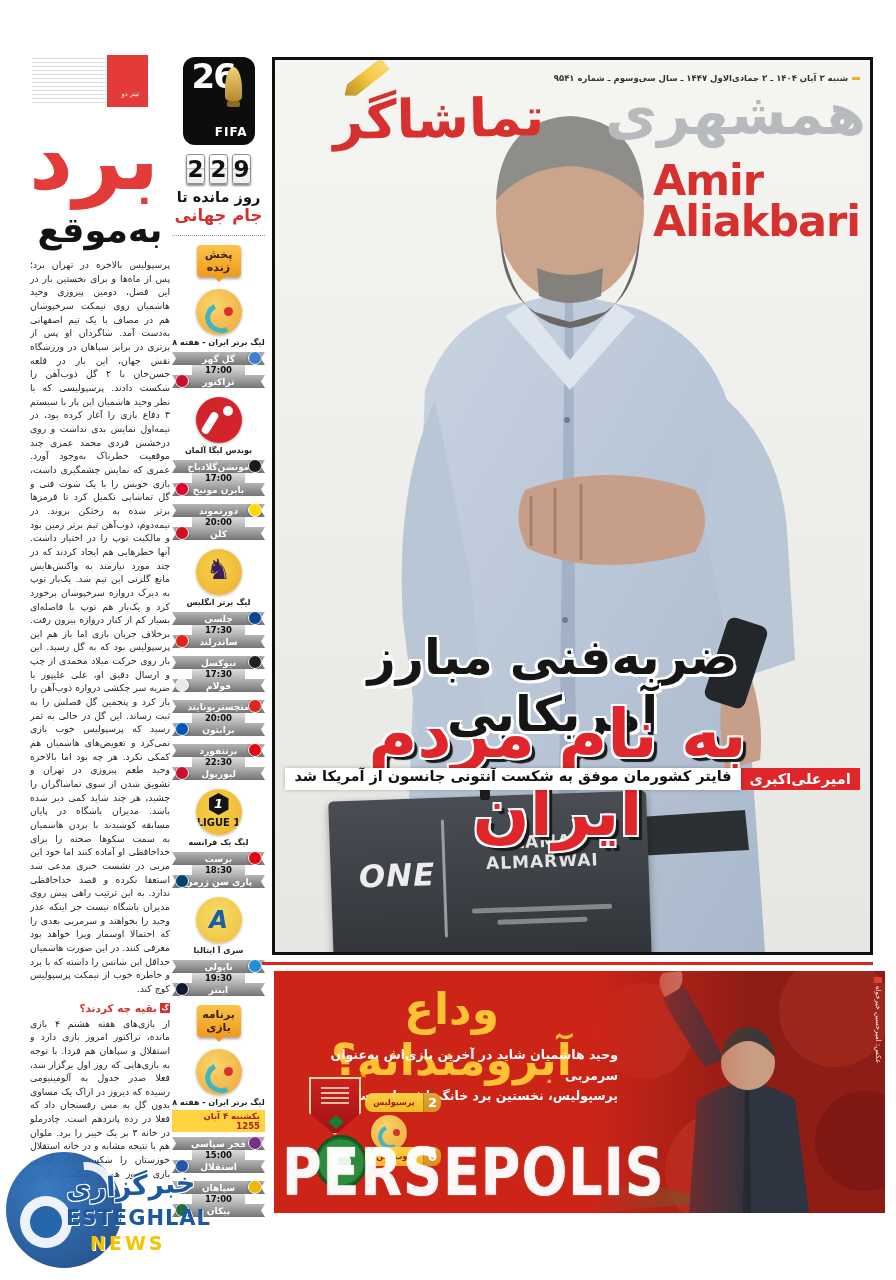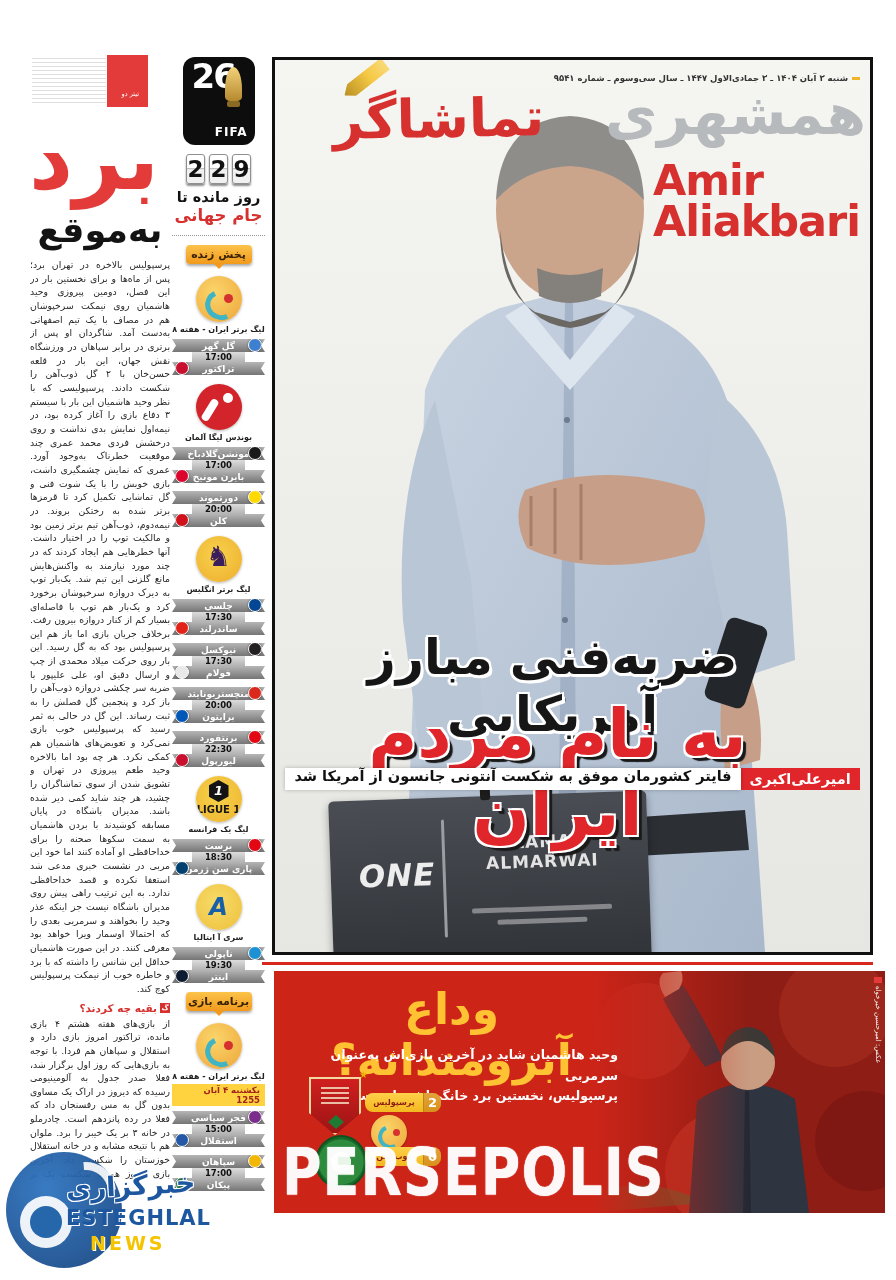--- a/index.html
+++ b/index.html
@@ -27,21 +27,21 @@
     background:linear-gradient(#f3d27a,#b5892e);border-radius:50% 50% 30% 30%/65% 65% 12% 12%;}
   .trophy::after{content:"";position:absolute;left:2px;bottom:-6px;width:13px;height:6px;background:#8a6a24;border-radius:2px;}
   .fifa-word{position:absolute;right:7px;bottom:6px;font-size:12px;font-weight:900;letter-spacing:1px;}
   .flip{display:flex;justify-content:center;gap:4px;margin:9px 0 5px;}
   .flip span{width:19px;height:30px;border:1px solid #8f8f8f;border-radius:3px;font-size:23px;font-weight:bold;
     text-align:center;line-height:28px;color:#111;box-shadow:0 2px 2px rgba(0,0,0,.45);
     background:linear-gradient(#ffffff 47%,#bfbfbf 48%,#f1f1f1 53%);}
   .cd1{text-align:center;font-weight:bold;font-size:14.5px;direction:rtl;color:#111;}
   .cd2{text-align:center;font-weight:bold;font-size:16.5px;color:#d6312e;direction:rtl;margin:1px 0 10px;}
   .tv{border-top:1px dotted #999;padding-top:9px;}
-  .badge{width:66px;margin:0 auto 12px;background:linear-gradient(#fcc34a,#f19a1d);border-radius:4px;color:#3a2303;
+  .badge{width:44px;margin:0 auto 12px;background:linear-gradient(#fcc34a,#f19a1d);border-radius:4px;color:#3a2303;
     font-weight:bold;font-size:11px;text-align:center;padding:3px 0;position:relative;direction:rtl;
     box-shadow:0 2px 3px rgba(0,0,0,.35);}
   .badge::after{content:"";position:absolute;left:50%;bottom:-5px;margin-left:-5px;border:5px solid transparent;
     border-top-color:#f19a1d;border-bottom:none;}
   .tv-group{margin-bottom:9px;}
   .league-logo{width:46px;height:46px;border-radius:50%;margin:2px auto 3px;position:relative;
     box-shadow:0 1px 3px rgba(0,0,0,.3);overflow:hidden;}
   .iran-league{background:radial-gradient(circle at 40% 35%,#fbd56a,#eda63a);}
   .iran-league::before{content:"";position:absolute;left:9px;top:14px;width:22px;height:20px;border-radius:50%;
     border:5px solid transparent;border-left-color:#3fb4c4;border-bottom-color:#3fb4c4;transform:rotate(20deg);}

